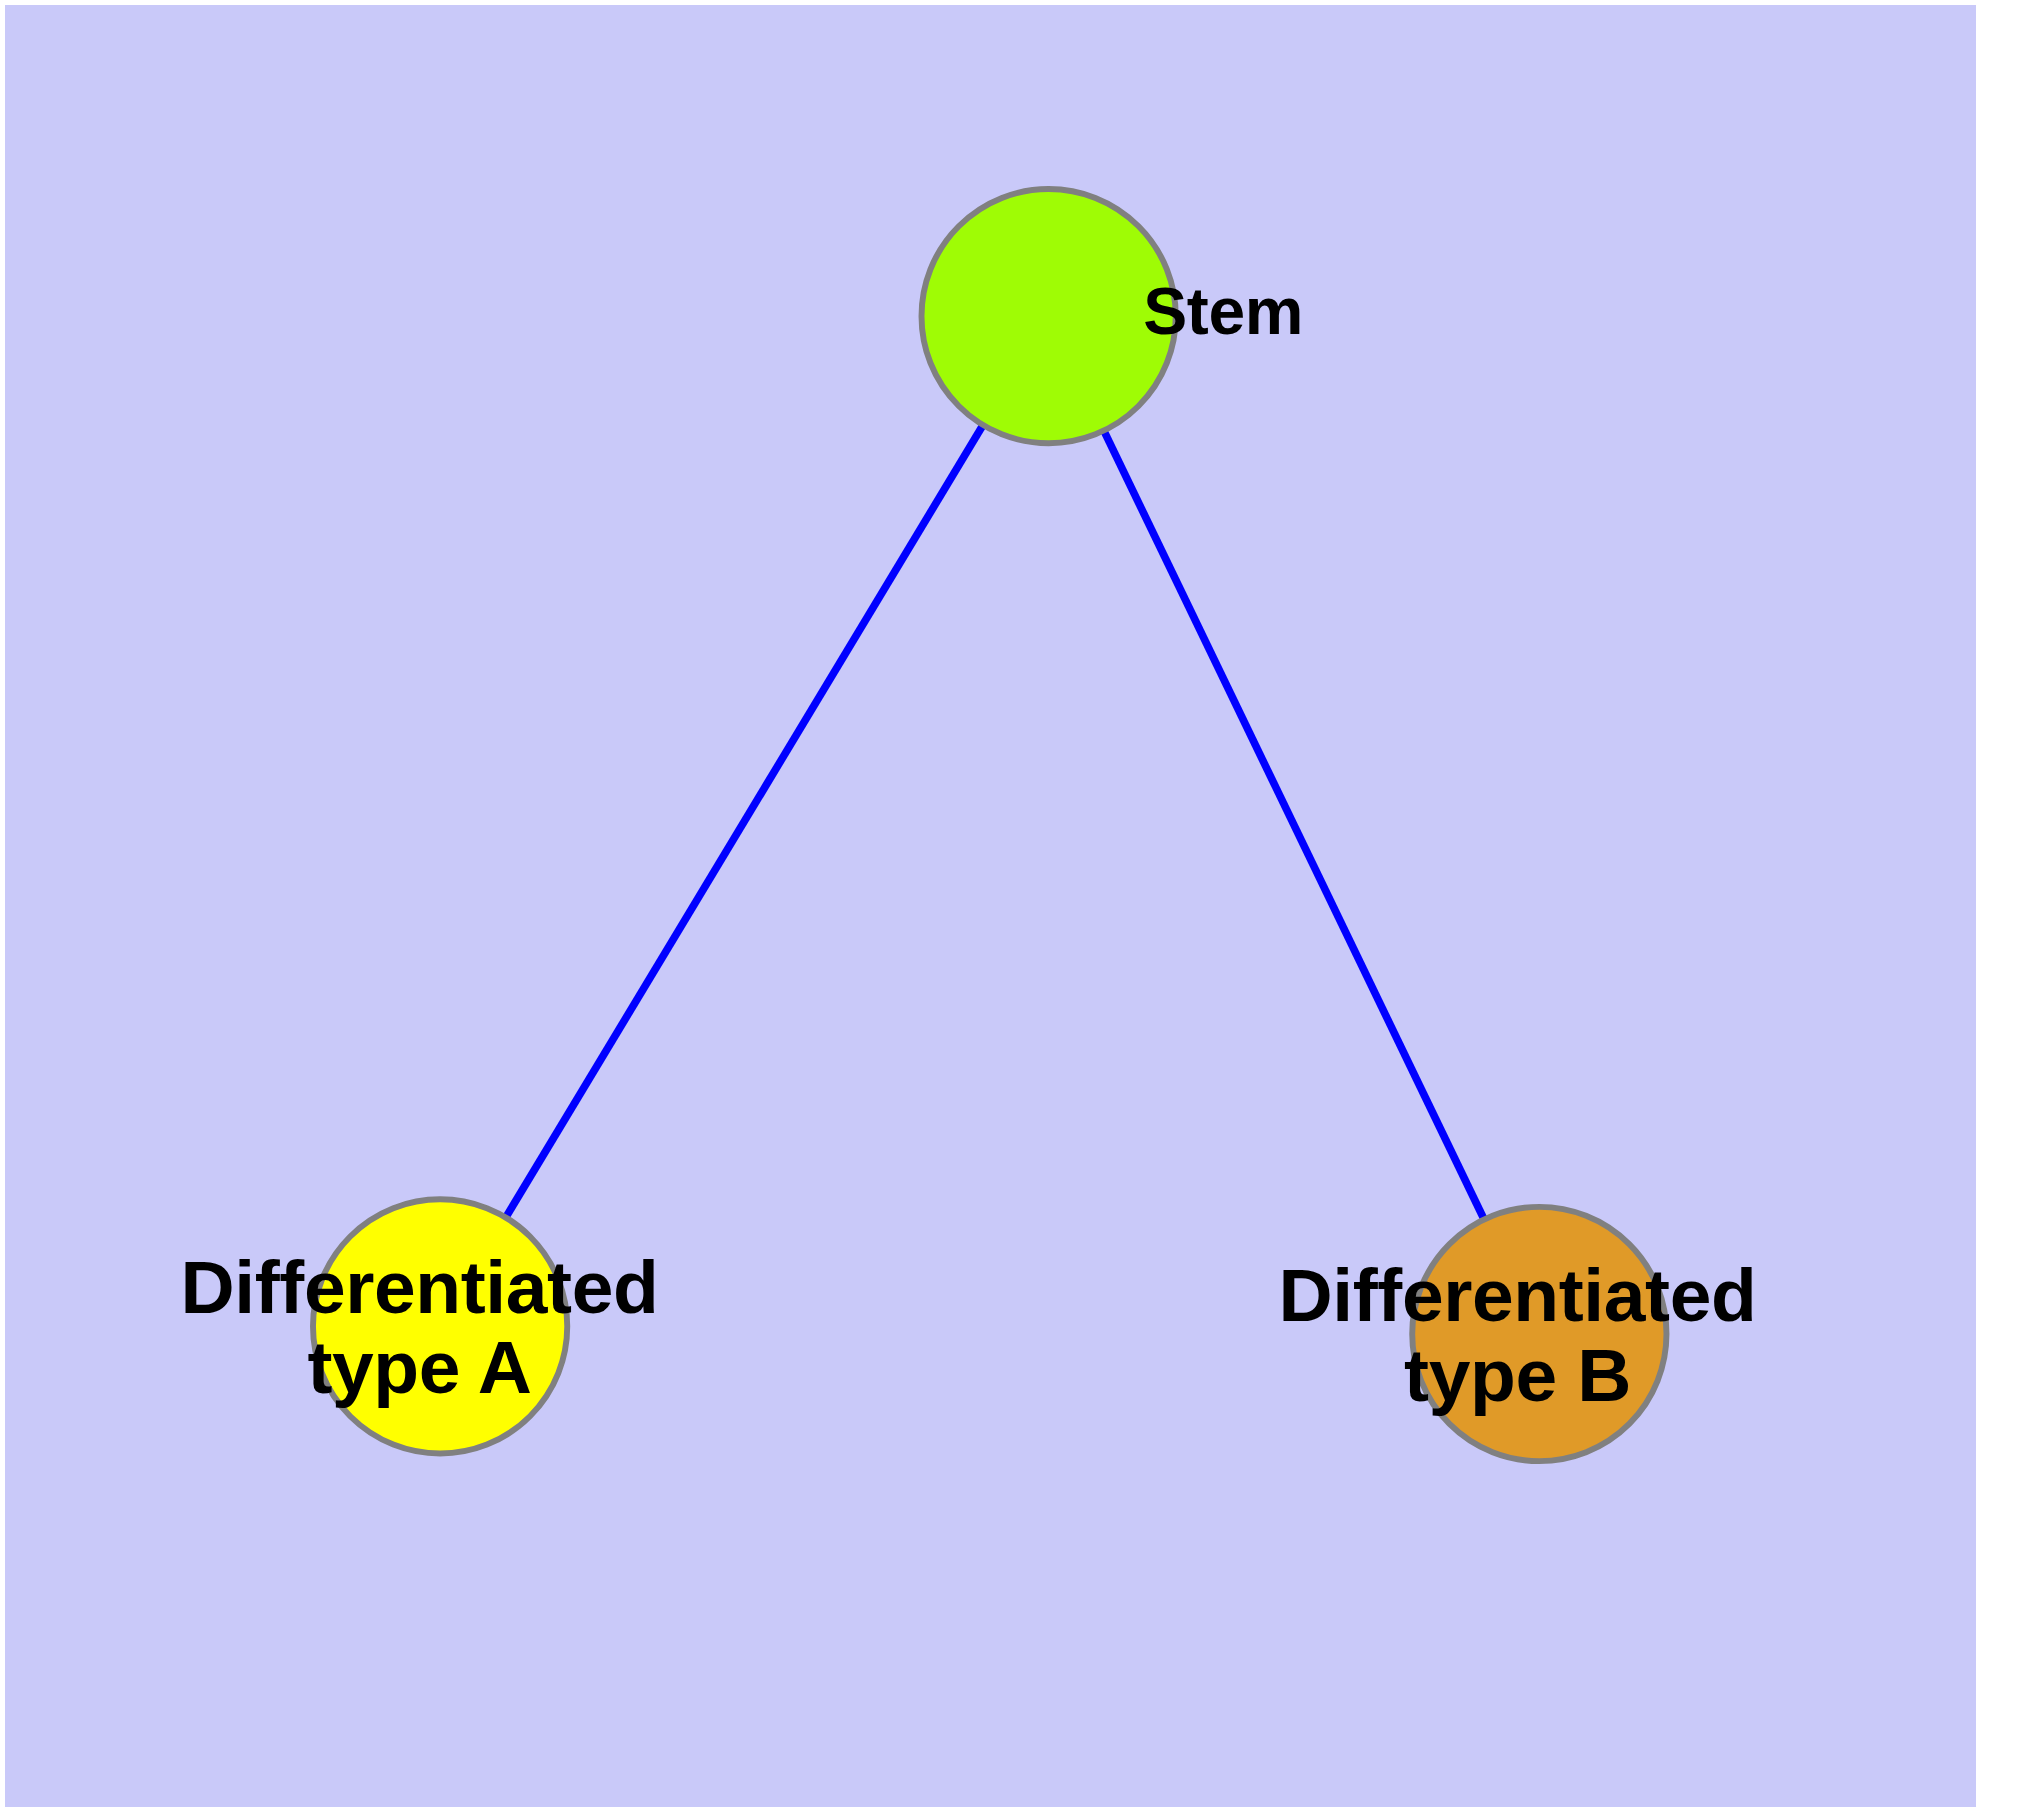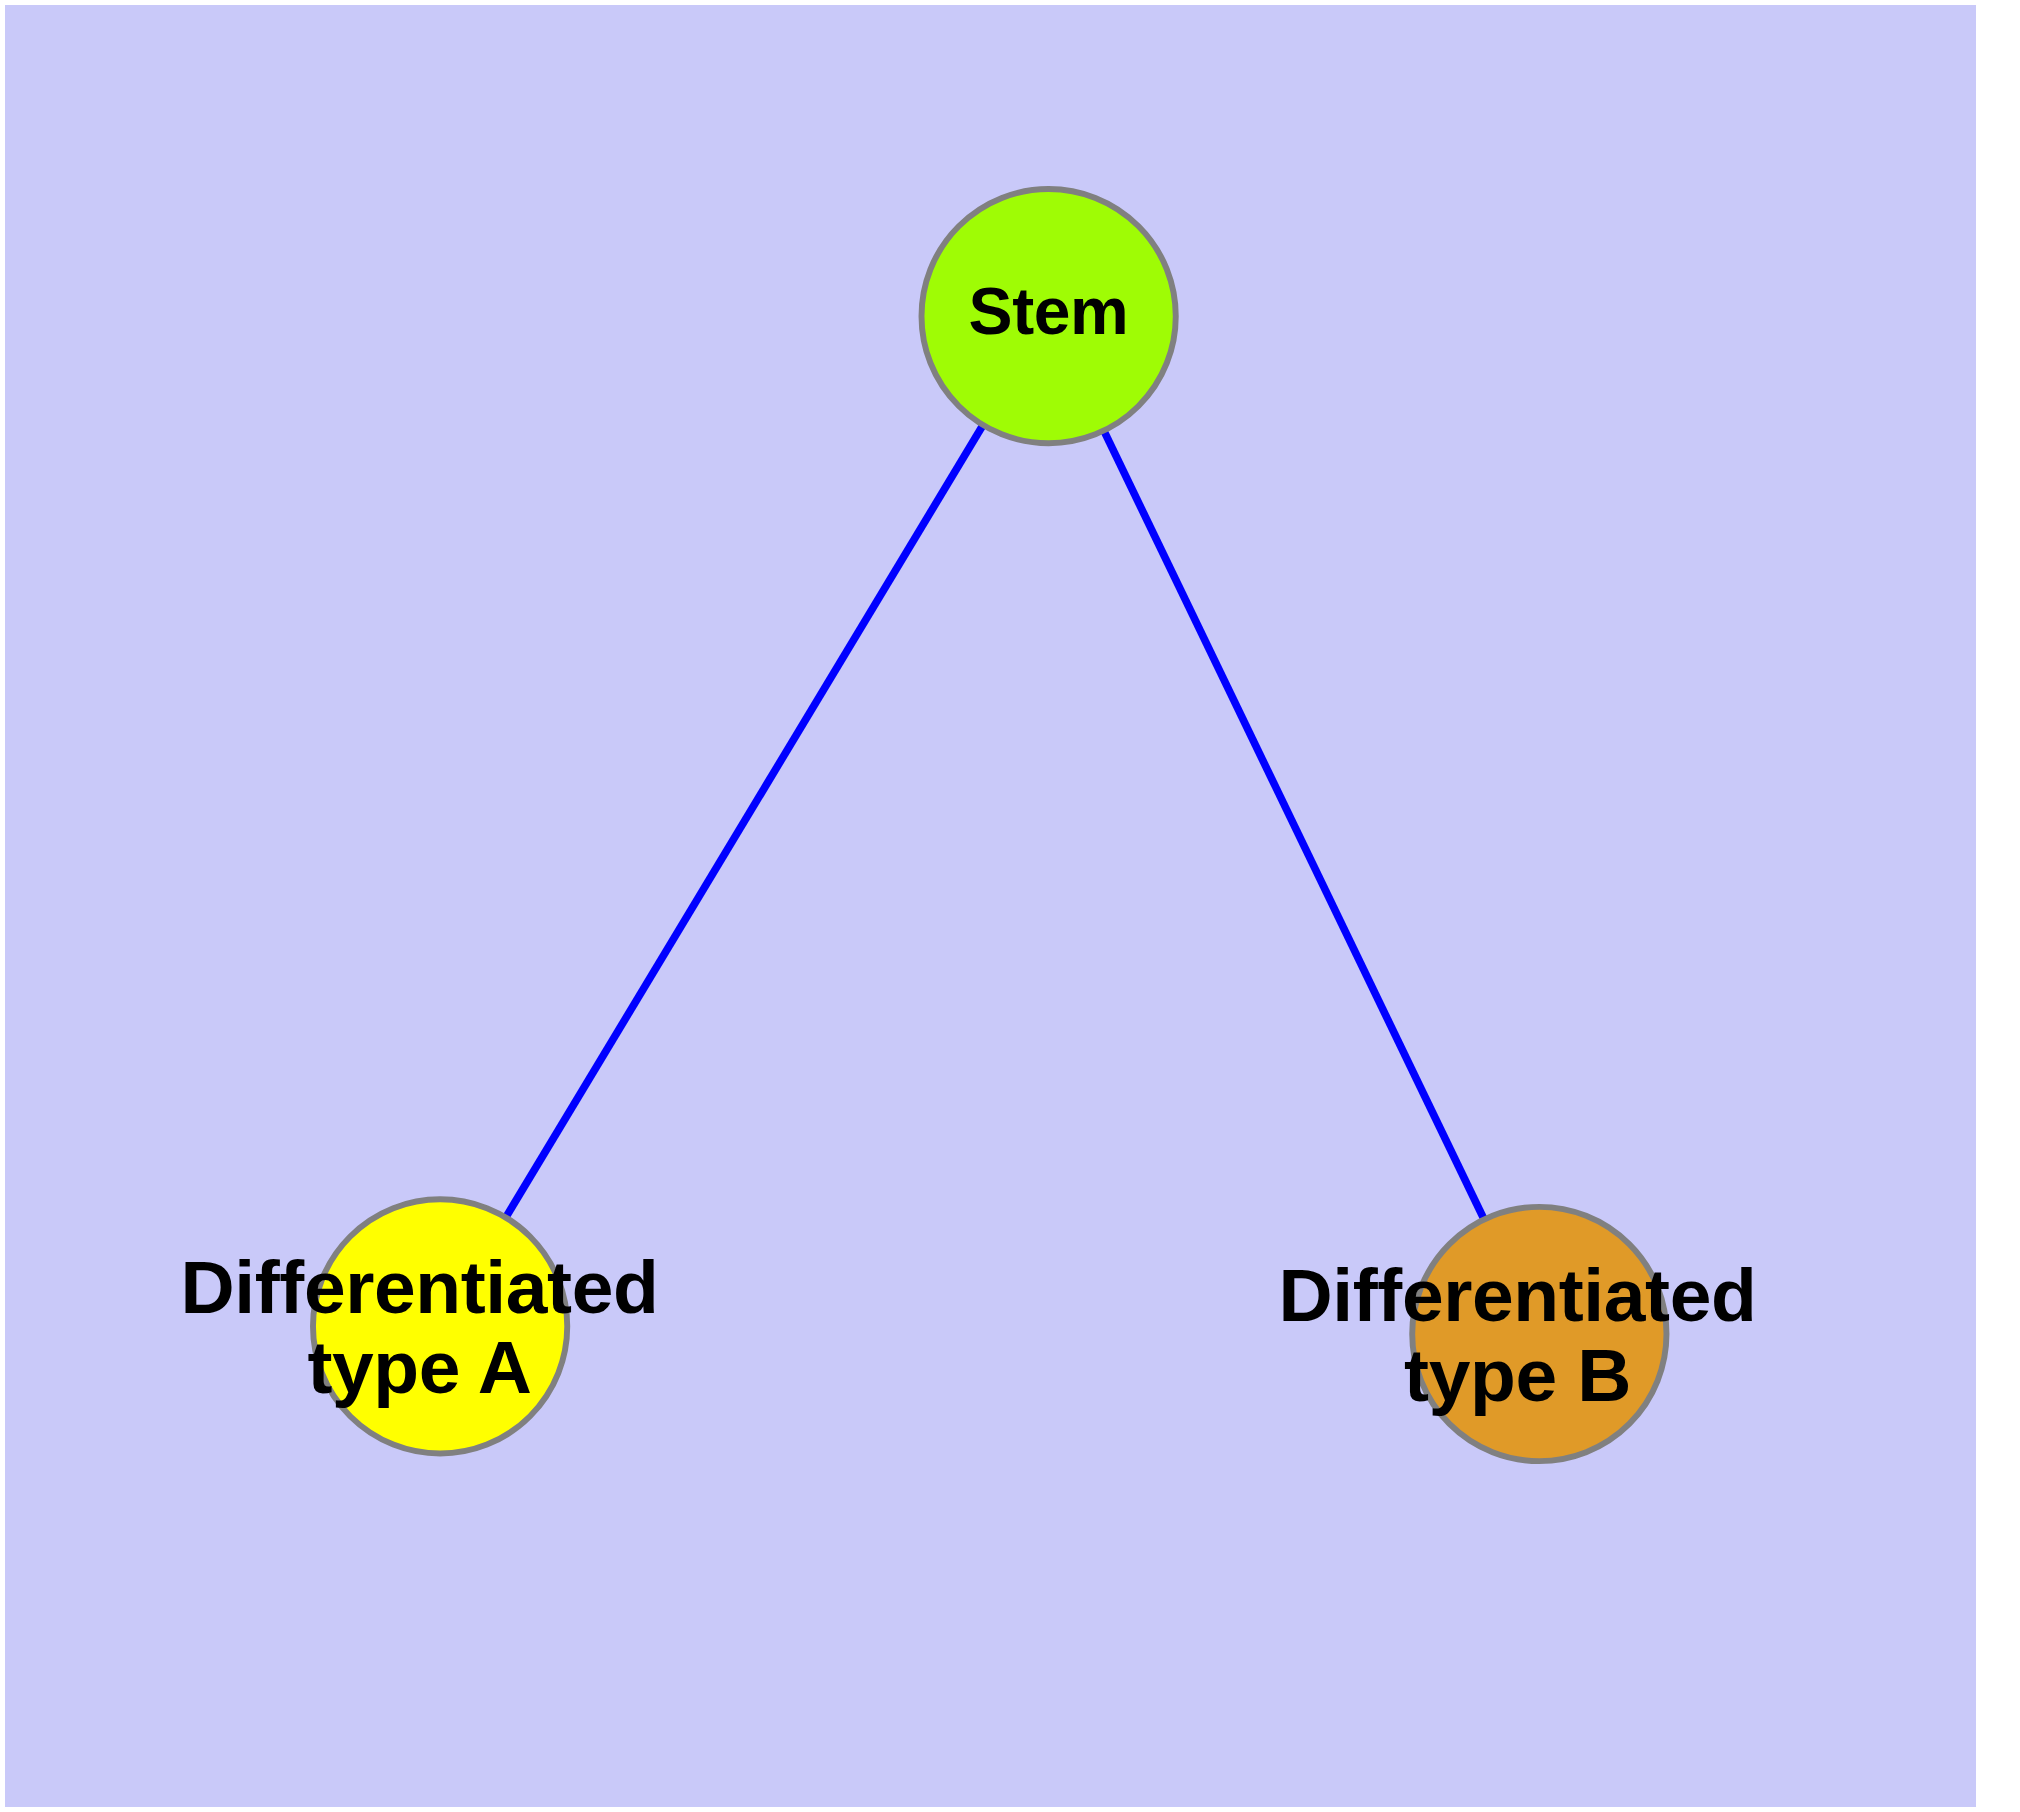--- a/index.html
+++ b/index.html
@@ -38,20 +38,21 @@
     line-height: 1.06;
     white-space: pre;
     pointer-events: none;
     letter-spacing: -0.4px;
   }
   .label-stem {
     font-size: 66px;
     left: 794px;
     top: 277px;
     width: 509px;
+    text-align: right;
   }
   .label-a {
     font-size: 75px;
     left: 165px;
     top: 1248px;
     width: 509px;
   }
   .label-b {
     font-size: 75px;
     left: 1263px;

